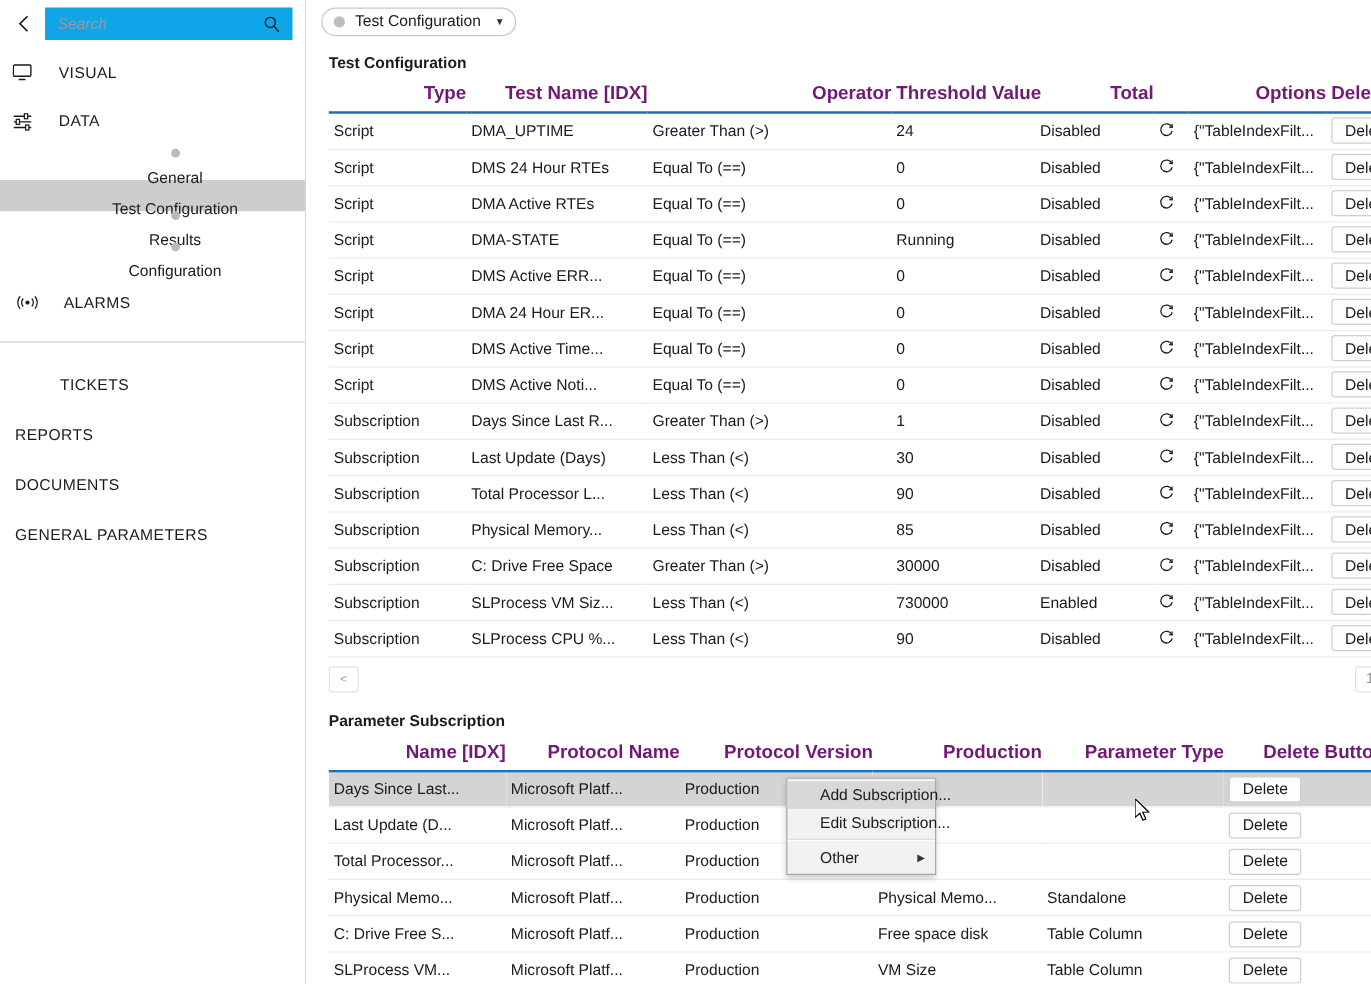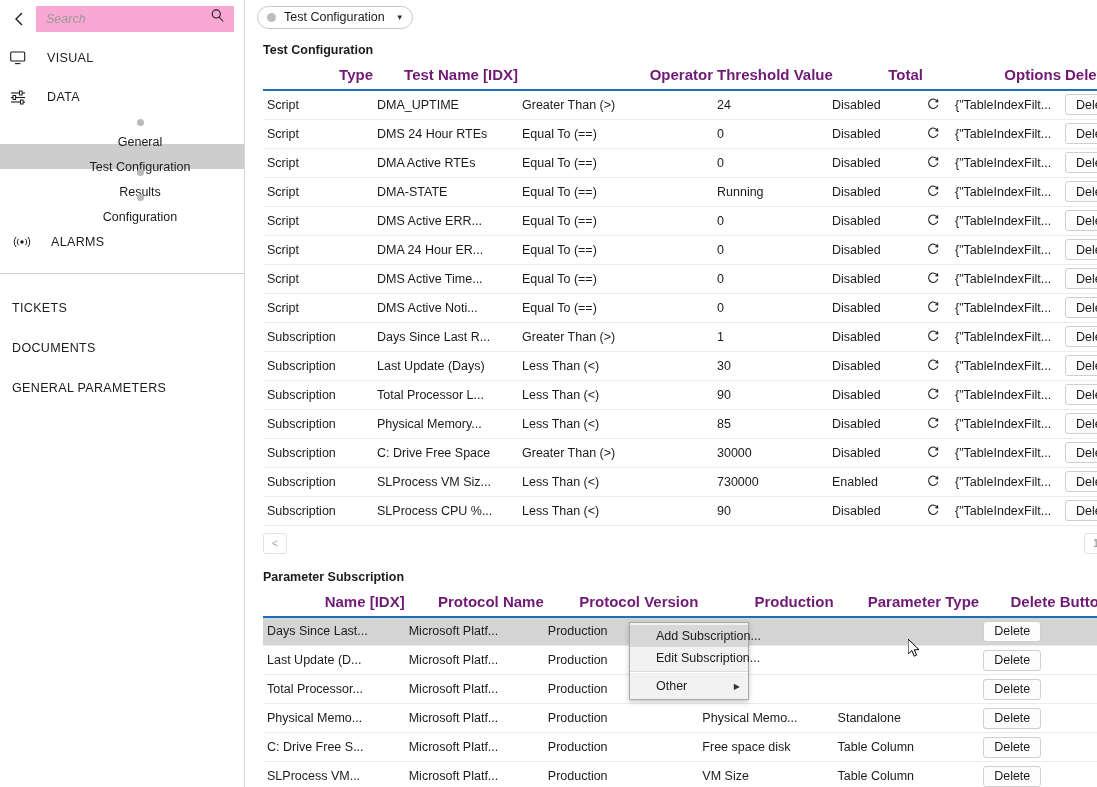--- a/index.html
+++ b/index.html
@@ -24,22 +24,22 @@
   .search-row {
     height: 32px; display: flex; align-items: center;
     padding: 0 10px 0 6px; margin-top: 3px;
   }
   .back-btn {
     width: 26px; height: 26px;
     display: flex; align-items: center; justify-content: center;
     cursor: pointer; color: #1b1b1b; flex: 0 0 26px;
   }
   .search-box {
-    flex: 1 1 auto; height: 26px; background: #f9a8d4;
-    display: flex; padding: 0 8px 0 10px;
+    flex: 1 1 auto; height: 26px; background: #0ea5e9;
+    display: flex; align-items: center; padding: 0 8px 0 10px;
     margin-left: 4px; border: none;
   }
   .search-box input {
     flex: 1 1 auto; border: none; outline: none; background: transparent;
     font-family: "Liberation Sans", sans-serif; font-size: 12.5px;
     color: #1b1b1b; padding: 0;
   }
   .search-box input::placeholder { color: #9a9a9a; font-style: italic; }
   .search-ico { width: 18px; height: 18px; display:flex; align-items:center; justify-content:center; cursor: pointer; }
 
@@ -213,22 +213,25 @@
           <path d="M3.1 2 A7.6 7.6 0 0 0 3.1 12" fill="none" stroke="#1b1b1b" stroke-width="1"></path>
           <path d="M14.9 2 A7.6 7.6 0 0 1 14.9 12" fill="none" stroke="#1b1b1b" stroke-width="1"></path>
         </svg>
       </span>
       <span class="nav-label">ALARMS</span>
     </div>
 
     <div class="side-sep"></div>
 
     <div style="margin-top:22px;">
+      <div class="big-item" style="margin-bottom:16px;margin-left:36px;">
+        <span>TICKETS</span>
+      </div>
       <div class="big-item" style="margin-bottom:16px;">
-        <span>TICKETS</span>
+        <span>REPORTS</span>
       </div>
       <div class="big-item" style="margin-bottom:16px;">
         <span>DOCUMENTS</span>
       </div>
       <div class="big-item">
         <span>GENERAL PARAMETERS</span>
       </div>
     </div>
   </div>
 

